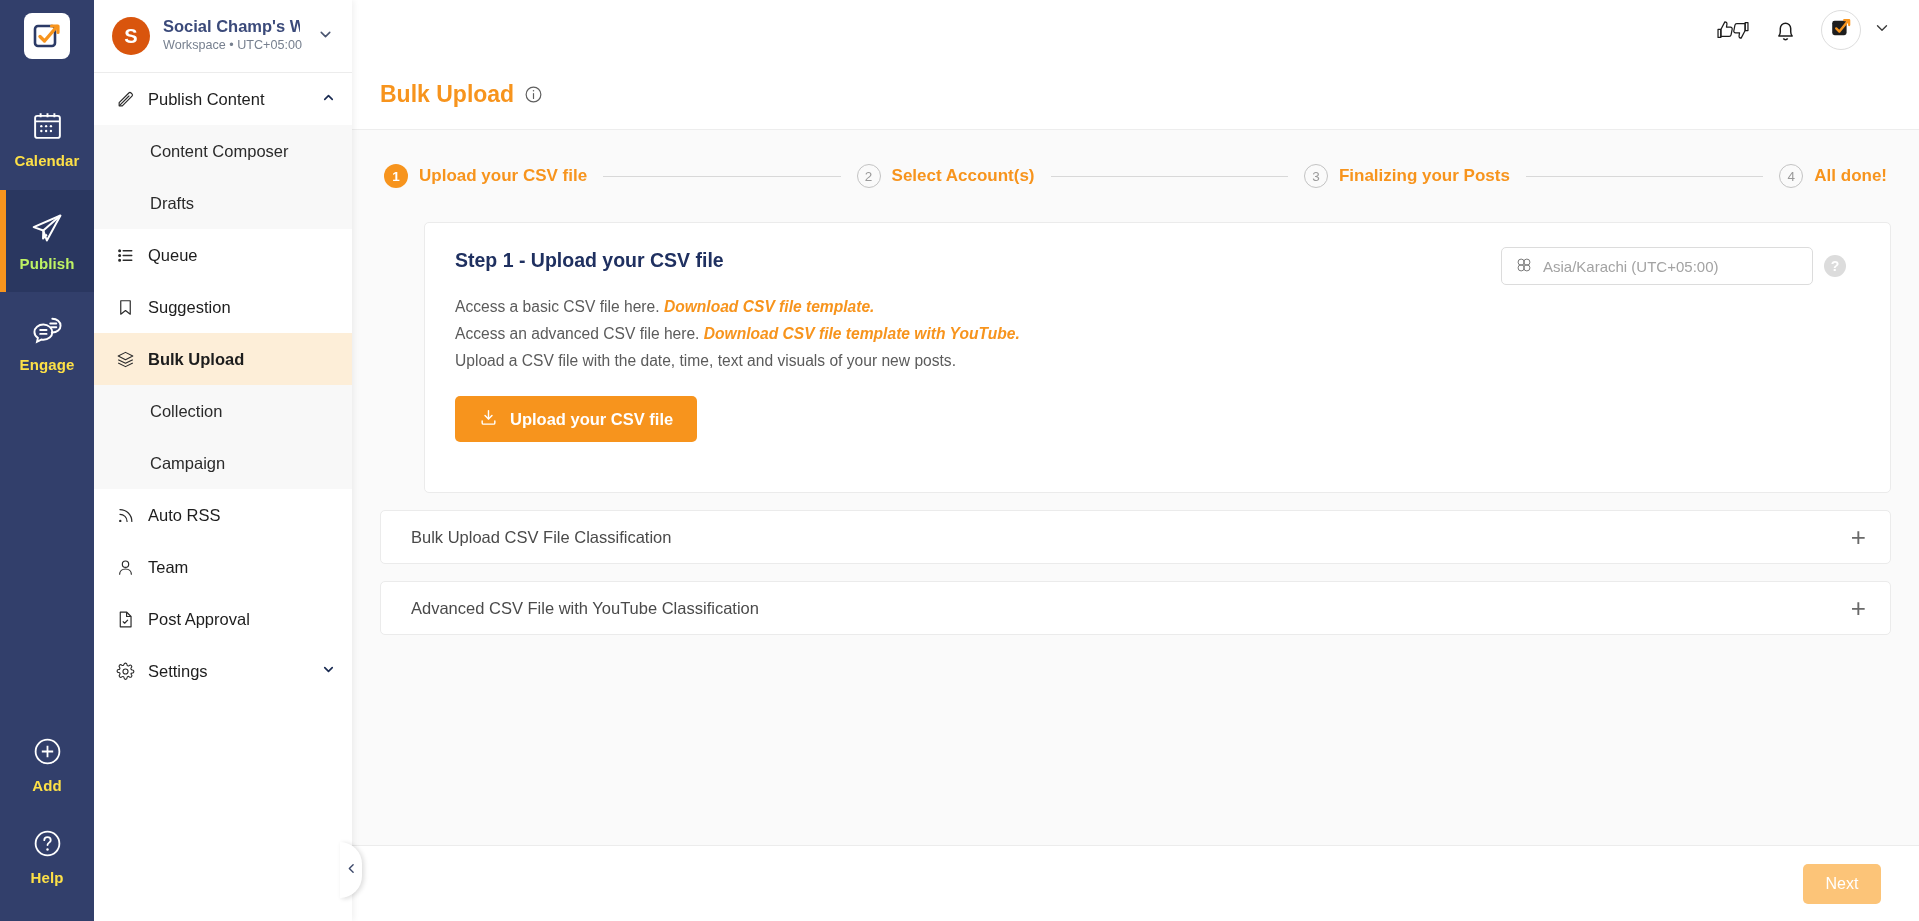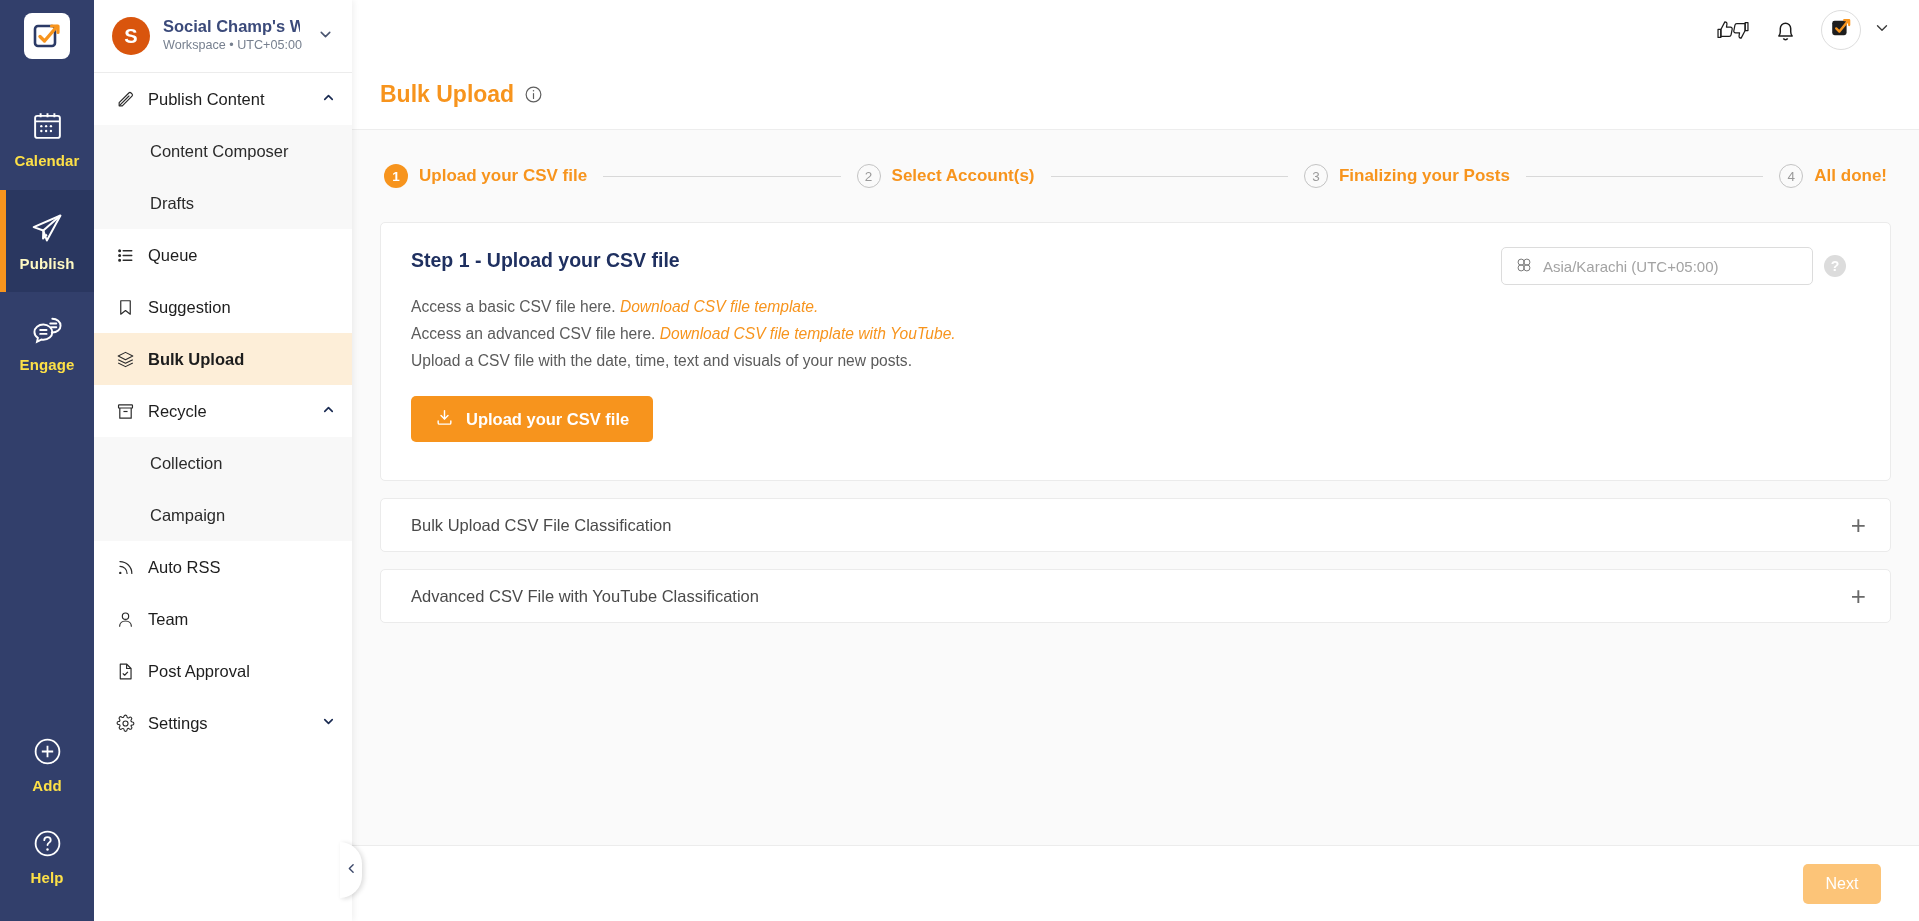--- a/index.html
+++ b/index.html
@@ -129,21 +129,21 @@
     width: 94px; height: 102px; display: flex; flex-direction: column;
     align-items: center; justify-content: center; gap: 6px;
     position: relative; cursor: pointer;
   }
   .rail-item.active { background: #2a3760; }
   .rail-item.active::before {
     content: ""; position: absolute; left: 0; top: 0; bottom: 0;
     width: 6px; background: #f7941d;
   }
   .rail-item .lbl { color: #fde047; font-size: 15px; font-weight: 700; letter-spacing: .1px; }
-  .rail-item.active .lbl { color: #fef9c3; }
+  .rail-item.active .lbl { color: #bef264; }
   .rail-bottom { margin-top: auto; width: 100%; padding-bottom: 18px; }
   .rail-bottom .rail-item { height: 92px; }
 
   
   .subnav {
     width: 258px; flex: 0 0 258px; background: #ffffff;
     position: relative; z-index: 20;
     box-shadow: 2px 0 6px rgba(0,0,0,.06);
     display: flex; flex-direction: column;
   }
@@ -208,24 +208,24 @@
     width: 24px; height: 24px; border-radius: 50%; font-size: 13.5px;
     display: flex; align-items: center; justify-content: center; flex: 0 0 24px;
   }
   .step.done .num { background: #f7941d; color: #fff; font-weight: 700; }
   .step.todo .num { border: 1.4px solid #c3c3c3; color: #9a9a9a; background: #fafafa; }
   .step .slbl { font-size: 17px; font-weight: 700; color: #f7941d; white-space: nowrap; }
   .step-line { flex: 1 1 auto; height: 1px; background: #d8d8d8; margin: 0 16px; min-width: 24px; }
 
   
   .card { background: #fff; border: 1px solid #ebebeb; border-radius: 5px; }
-  .card-upload { padding: 26px 30px 38px 30px; position: relative; }
+  .card-upload { padding: 26px 30px 50px 30px; position: relative; margin-left: 44px; }
   .card-title { font-size: 19.5px; font-weight: 700; color: #1f3060; margin-bottom: 22px; }
   .card-line { font-size: 15.6px; color: #5b5b5b; line-height: 1.72; }
-  .card-line .lnk { color: #f7941d; font-weight: 400; font-style: italic; cursor: pointer; }
+  .card-line .lnk { color: #f7941d; font-weight: 700; font-style: italic; cursor: pointer; }
   .upload-btn {
     margin-top: 22px; display: inline-flex; align-items: center; gap: 12px;
     background: #f7941d; color: #fff; border: none; border-radius: 5px;
     padding: 0 24px; height: 46px; font-size: 16.5px; font-weight: 700;
     cursor: pointer; font-family: inherit;
   }
   .tz-wrap { position: absolute; top: 24px; right: 44px; display: flex;
              align-items: center; gap: 11px; }
   .tz-field {
     width: 312px; height: 38px; border: 1px solid #dcdcdc; border-radius: 5px;
@@ -408,35 +408,20 @@
         <span class="ico">
           <svg width="19" height="19" viewBox="0 0 24 24" fill="none" stroke="currentColor" stroke-width="1.4" stroke-linejoin="round">
             <path d="M12 3 2.8 7.6 12 12.2l9.2-4.6Z"></path>
               <path d="M2.8 12.2 12 16.8l9.2-4.6"></path>
               <path d="M2.8 16.4 12 21l9.2-4.6"></path>
           </svg>
         </span>
         <span class="txt">Bulk Upload</span>
       </div>
 
-      <div class="menu-item">
-        <span class="ico">
-          <svg width="19" height="19" viewBox="0 0 24 24" fill="none" stroke="currentColor" stroke-width="1.5" stroke-linejoin="round">
-            <rect x="3.2" y="3.6" width="17.6" height="4" rx=".8"></rect>
-              <path d="M4.8 7.6v12.8h14.4V7.6"></path>
-              <path d="M9.4 12h5.2"></path>
-          </svg>
-        </span>
-        <span class="txt">Recycle</span>
-        <span class="chev">
-          <svg width="15" height="15" viewBox="0 0 24 24" fill="none" stroke="currentColor" stroke-width="2.6" stroke-linecap="round" stroke-linejoin="round">
-              <path d="M6 15l6-6 6 6"></path>
-            </svg>
-        </span>
-      </div>
 
       <div class="menu-item child">
         <span class="txt">Collection</span>
       </div>
       <div class="menu-item child">
         <span class="txt">Campaign</span>
       </div>
 
       <div class="menu-item">
         <span class="ico">

